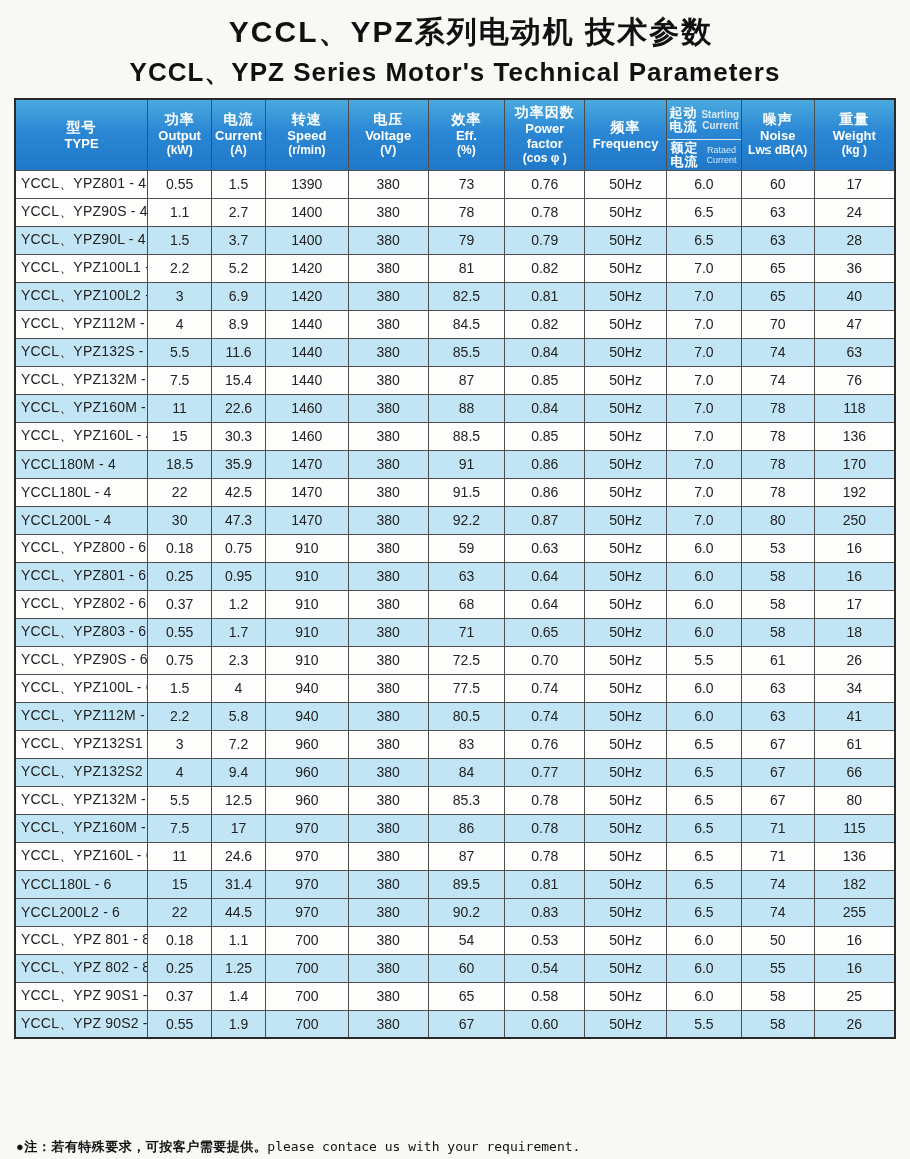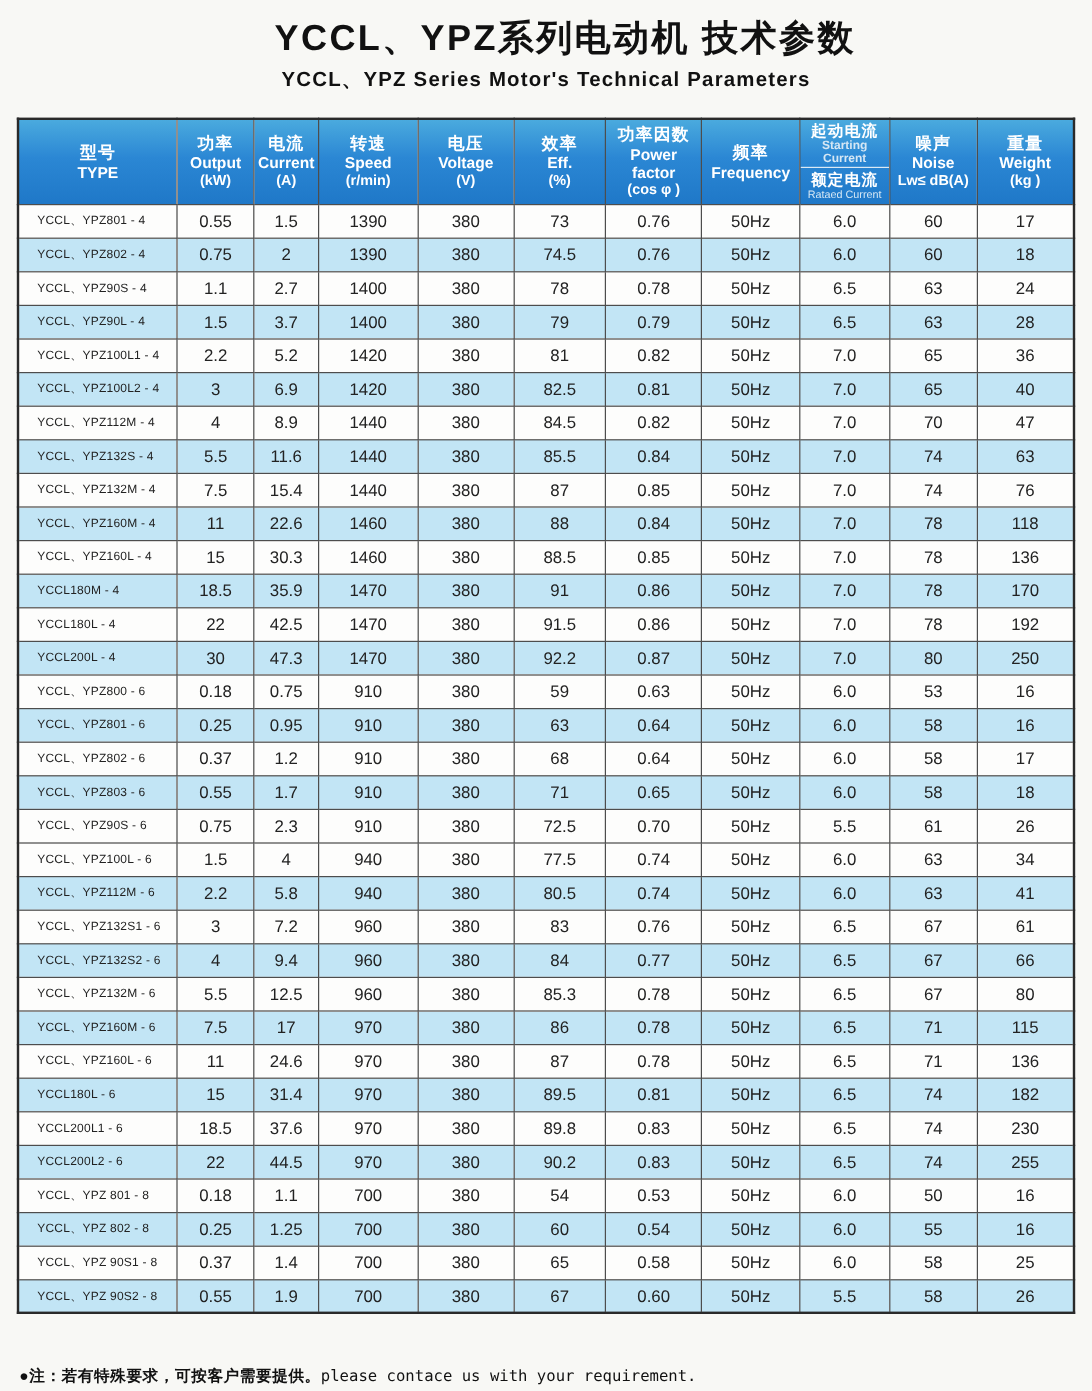--- a/index.html
+++ b/index.html
@@ -12,21 +12,21 @@
     overflow: hidden;
     position: relative;
   }
   .titles { text-align: center; padding-top: 12px; }
   .title-cn {
     font-size: 30px; font-weight: bold; letter-spacing: 2px;
     color: #111;
     margin-left: 32px;
   }
   .title-en {
-    font-size: 17px; font-weight: bold; letter-spacing: 1px;
+    font-size: 26px; font-weight: bold; letter-spacing: 1px;
     color: #111; margin-top: 2px;
   }
   table.params {
     position: absolute; left: 14px; top: 98px;
     width: 882px;
     border-collapse: collapse;
     table-layout: fixed;
   }
   table.params th, table.params td {
     border: 1px solid #4d4d4d;
@@ -40,50 +40,50 @@
     height: 71px;
     vertical-align: middle;
     text-align: center;
     padding: 2px 1px;
   }
   .h-cn { display: block; font-size: 14px; line-height: 17px; letter-spacing: 1px; }
   .h-en { display: block; font-size: 13px; line-height: 15px; font-weight: bold; }
   .h-sub { display: block; font-size: 12px; line-height: 15px; font-weight: bold; }
   th.split { padding: 0; }
   .split-top, .split-bot {
-    display: flex; flex-direction: column; justify-content: center;
+    display: flex; justify-content: center;
     align-items: center;
   }
   .split-top { height: 40px; border-bottom: 1px solid #dbe9f5; }
   .split-bot { height: 29px; justify-content: center; }
   .split-top .h-cn { font-size: 13px; line-height: 14px; }
   .split-top .h-en { font-size: 10px; line-height: 11px; font-weight: bold; color: #d5e7f4; width: 70px; }
   .split-bot .h-cn { font-size: 13px; line-height: 14px; }
   .split-bot .h-en { font-size: 9px; line-height: 10px; font-weight: normal; color: #d5e7f4; }
   tbody td {
     height: 28px;
     background: #fdfdfc;
     font-size: 14px;
     text-align: center;
     color: #222;
   }
   tbody tr.striped td { background: var(--stripe); }
   tbody td.cell-type {
     text-align: left;
-    padding-left: 15px;
-    font-size: 10px;
+    padding-left: 5px;
+    font-size: 14px;
     letter-spacing: 0.2px;
     white-space: nowrap;
   }
   .footnote {
     position: absolute; left: 16px; top: 1138px;
     font-size: 13px; color: #111;
     white-space: nowrap;
   }
-  .note-cn { font-family: Liberation Serif, serif; font-weight: bold; letter-spacing: 0.5px; }
+  .note-cn { font-family: Liberation Mono, monospace; font-weight: bold; letter-spacing: 0.5px; }
   .note-en { font-family: "DejaVu Sans Mono", monospace; font-weight: normal; }
 </style>
 </head>
 <body>
 
 <div class="titles">
   <div class="title-cn">YCCL、YPZ系列电动机 技术参数</div>
   <div class="title-en">YCCL、YPZ  Series Motor's Technical  Parameters</div>
 </div>
 
@@ -170,33 +170,20 @@
         <td class="cell-current">1.5</td>
         <td class="cell-speed">1390</td>
         <td class="cell-voltage">380</td>
         <td class="cell-eff">73</td>
         <td class="cell-pf">0.76</td>
         <td class="cell-freq">50Hz</td>
         <td class="cell-start">6.0</td>
         <td class="cell-noise">60</td>
         <td class="cell-weight">17</td>
       </tr>
-      <tr class="striped">
-        <td class="cell-type">YCCL、YPZ802 - 4</td>
-        <td class="cell-output">0.75</td>
-        <td class="cell-current">2</td>
-        <td class="cell-speed">1390</td>
-        <td class="cell-voltage">380</td>
-        <td class="cell-eff">74.5</td>
-        <td class="cell-pf">0.76</td>
-        <td class="cell-freq">50Hz</td>
-        <td class="cell-start">6.0</td>
-        <td class="cell-noise">60</td>
-        <td class="cell-weight">18</td>
-      </tr>
       <tr>
         <td class="cell-type">YCCL、YPZ90S - 4</td>
         <td class="cell-output">1.1</td>
         <td class="cell-current">2.7</td>
         <td class="cell-speed">1400</td>
         <td class="cell-voltage">380</td>
         <td class="cell-eff">78</td>
         <td class="cell-pf">0.78</td>
         <td class="cell-freq">50Hz</td>
         <td class="cell-start">6.5</td>
@@ -507,33 +494,20 @@
         <td class="cell-output">15</td>
         <td class="cell-current">31.4</td>
         <td class="cell-speed">970</td>
         <td class="cell-voltage">380</td>
         <td class="cell-eff">89.5</td>
         <td class="cell-pf">0.81</td>
         <td class="cell-freq">50Hz</td>
         <td class="cell-start">6.5</td>
         <td class="cell-noise">74</td>
         <td class="cell-weight">182</td>
-      </tr>
-      <tr>
-        <td class="cell-type">YCCL200L1 - 6</td>
-        <td class="cell-output">18.5</td>
-        <td class="cell-current">37.6</td>
-        <td class="cell-speed">970</td>
-        <td class="cell-voltage">380</td>
-        <td class="cell-eff">89.8</td>
-        <td class="cell-pf">0.83</td>
-        <td class="cell-freq">50Hz</td>
-        <td class="cell-start">6.5</td>
-        <td class="cell-noise">74</td>
-        <td class="cell-weight">230</td>
       </tr>
       <tr class="striped">
         <td class="cell-type">YCCL200L2 - 6</td>
         <td class="cell-output">22</td>
         <td class="cell-current">44.5</td>
         <td class="cell-speed">970</td>
         <td class="cell-voltage">380</td>
         <td class="cell-eff">90.2</td>
         <td class="cell-pf">0.83</td>
         <td class="cell-freq">50Hz</td>

